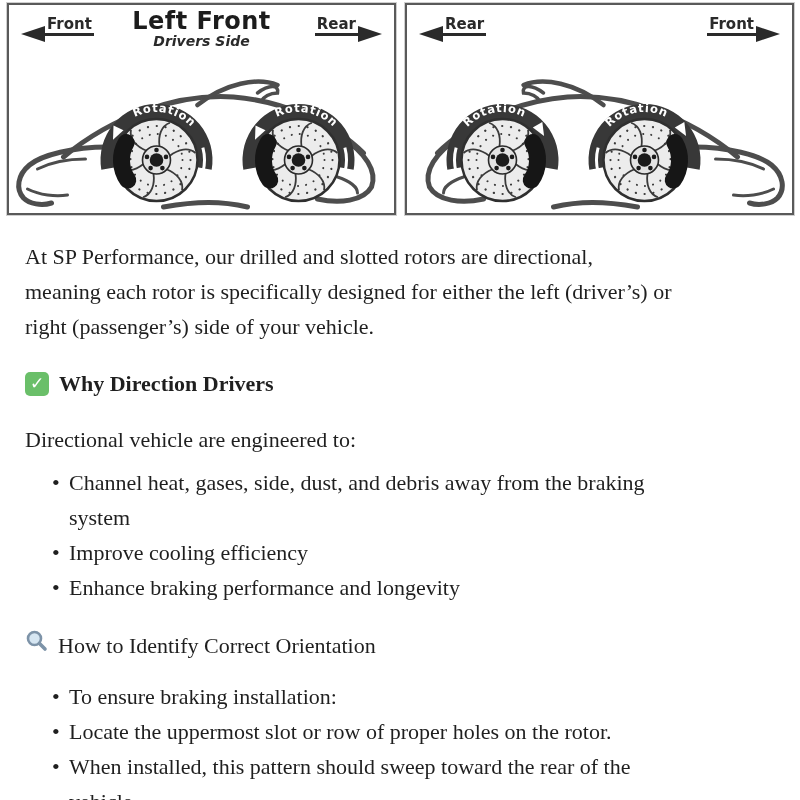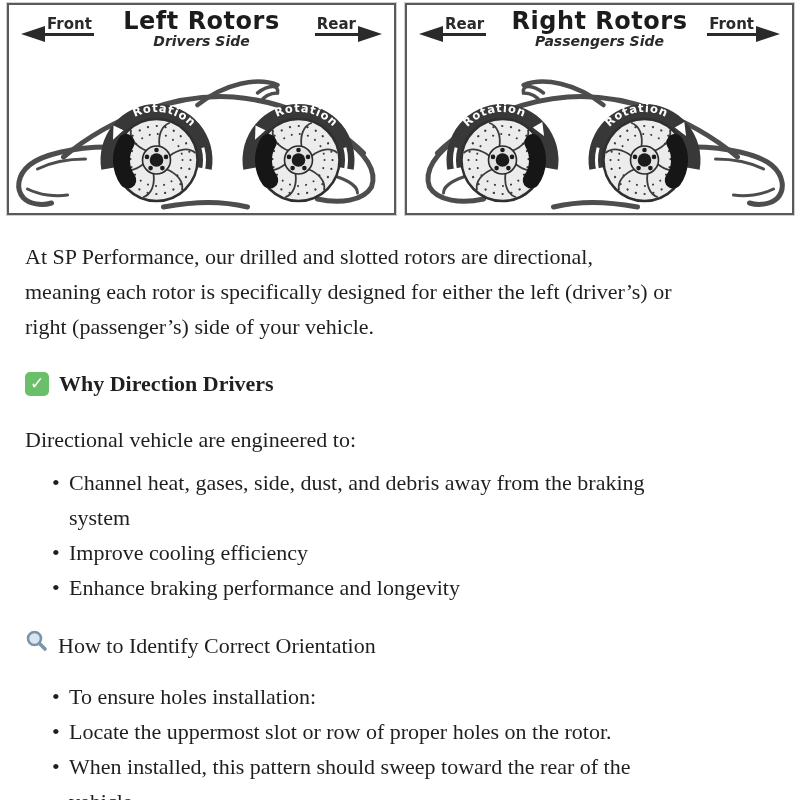--- a/index.html
+++ b/index.html
@@ -86,21 +86,21 @@
 
 <div class="diagram">
 
   <div class="panel">
     <div class="panel-header">
       <div class="dir dir-left">
         <span class="tri tri-left"></span>
         <span class="dir-text">Front</span>
       </div>
       <div class="panel-titles">
-        <div class="panel-title">Left Rotors</div>
+        <div class="panel-title">Left Front</div>
         <div class="panel-subtitle">Drivers Side</div>
       </div>
       <div class="dir dir-right">
         <span class="dir-text">Rear</span>
         <span class="tri tri-right"></span>
       </div>
     </div>
     <div class="car-wrap">
       <svg viewBox="0 0 380 158" preserveAspectRatio="xMidYMid meet">
         <use href="#carG"></use>
@@ -122,24 +122,20 @@
         </g>
       </svg>
     </div>
   </div>
 
   <div class="panel">
     <div class="panel-header">
       <div class="dir dir-left">
         <span class="tri tri-left"></span>
         <span class="dir-text">Rear</span>
-      </div>
-      <div class="panel-titles">
-        <div class="panel-title">Right Rotors</div>
-        <div class="panel-subtitle">Passengers Side</div>
       </div>
       <div class="dir dir-right">
         <span class="dir-text">Front</span>
         <span class="tri tri-right"></span>
       </div>
     </div>
     <div class="car-wrap">
       <svg viewBox="0 0 380 158" preserveAspectRatio="xMidYMid meet">
         <use href="#carG" transform="translate(380,0) scale(-1,1)"></use>
         <defs>
@@ -184,17 +180,17 @@
     <span class="mag-icon">
       <svg width="24" height="24" viewBox="0 0 24 24">
         <circle cx="9.5" cy="9.5" r="6.5" fill="#d6e6f2" stroke="#7d93a8" stroke-width="2.6"></circle>
         <line x1="14.5" y1="14.5" x2="20" y2="20" stroke="#7d93a8" stroke-width="3.6" stroke-linecap="round"></line>
       </svg>
     </span>
     <span>How to Identify Correct Orientation</span>
   </h3>
 
   <ul class="blist blist2">
-    <li>To ensure holes installation:</li>
+    <li>To ensure braking installation:</li>
     <li>Locate the uppermost slot or row of proper holes on the rotor.</li>
     <li>When installed, this pattern should sweep toward the rear of the vehicle.</li>
   </ul>
 </div>
 
 </body></html>

